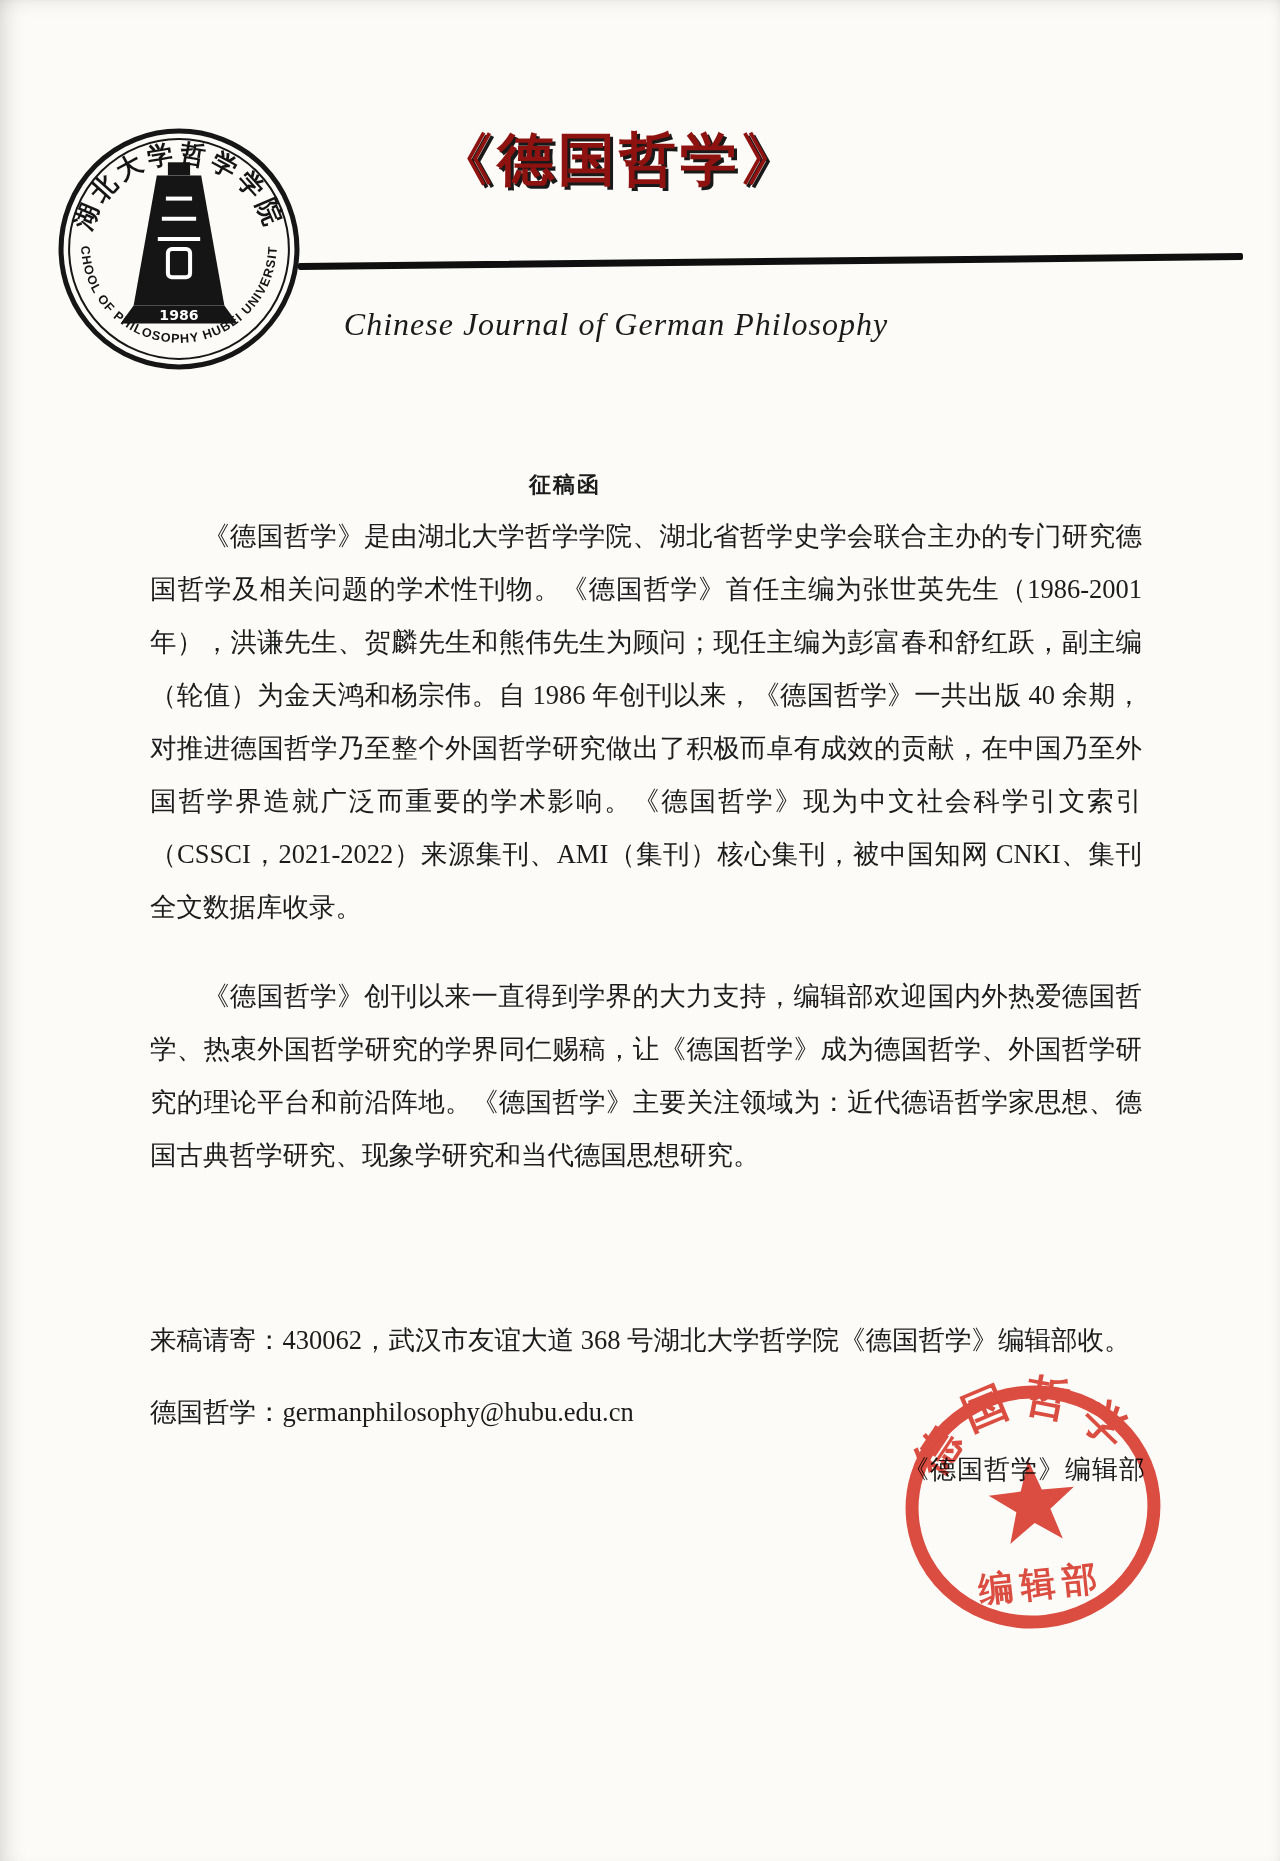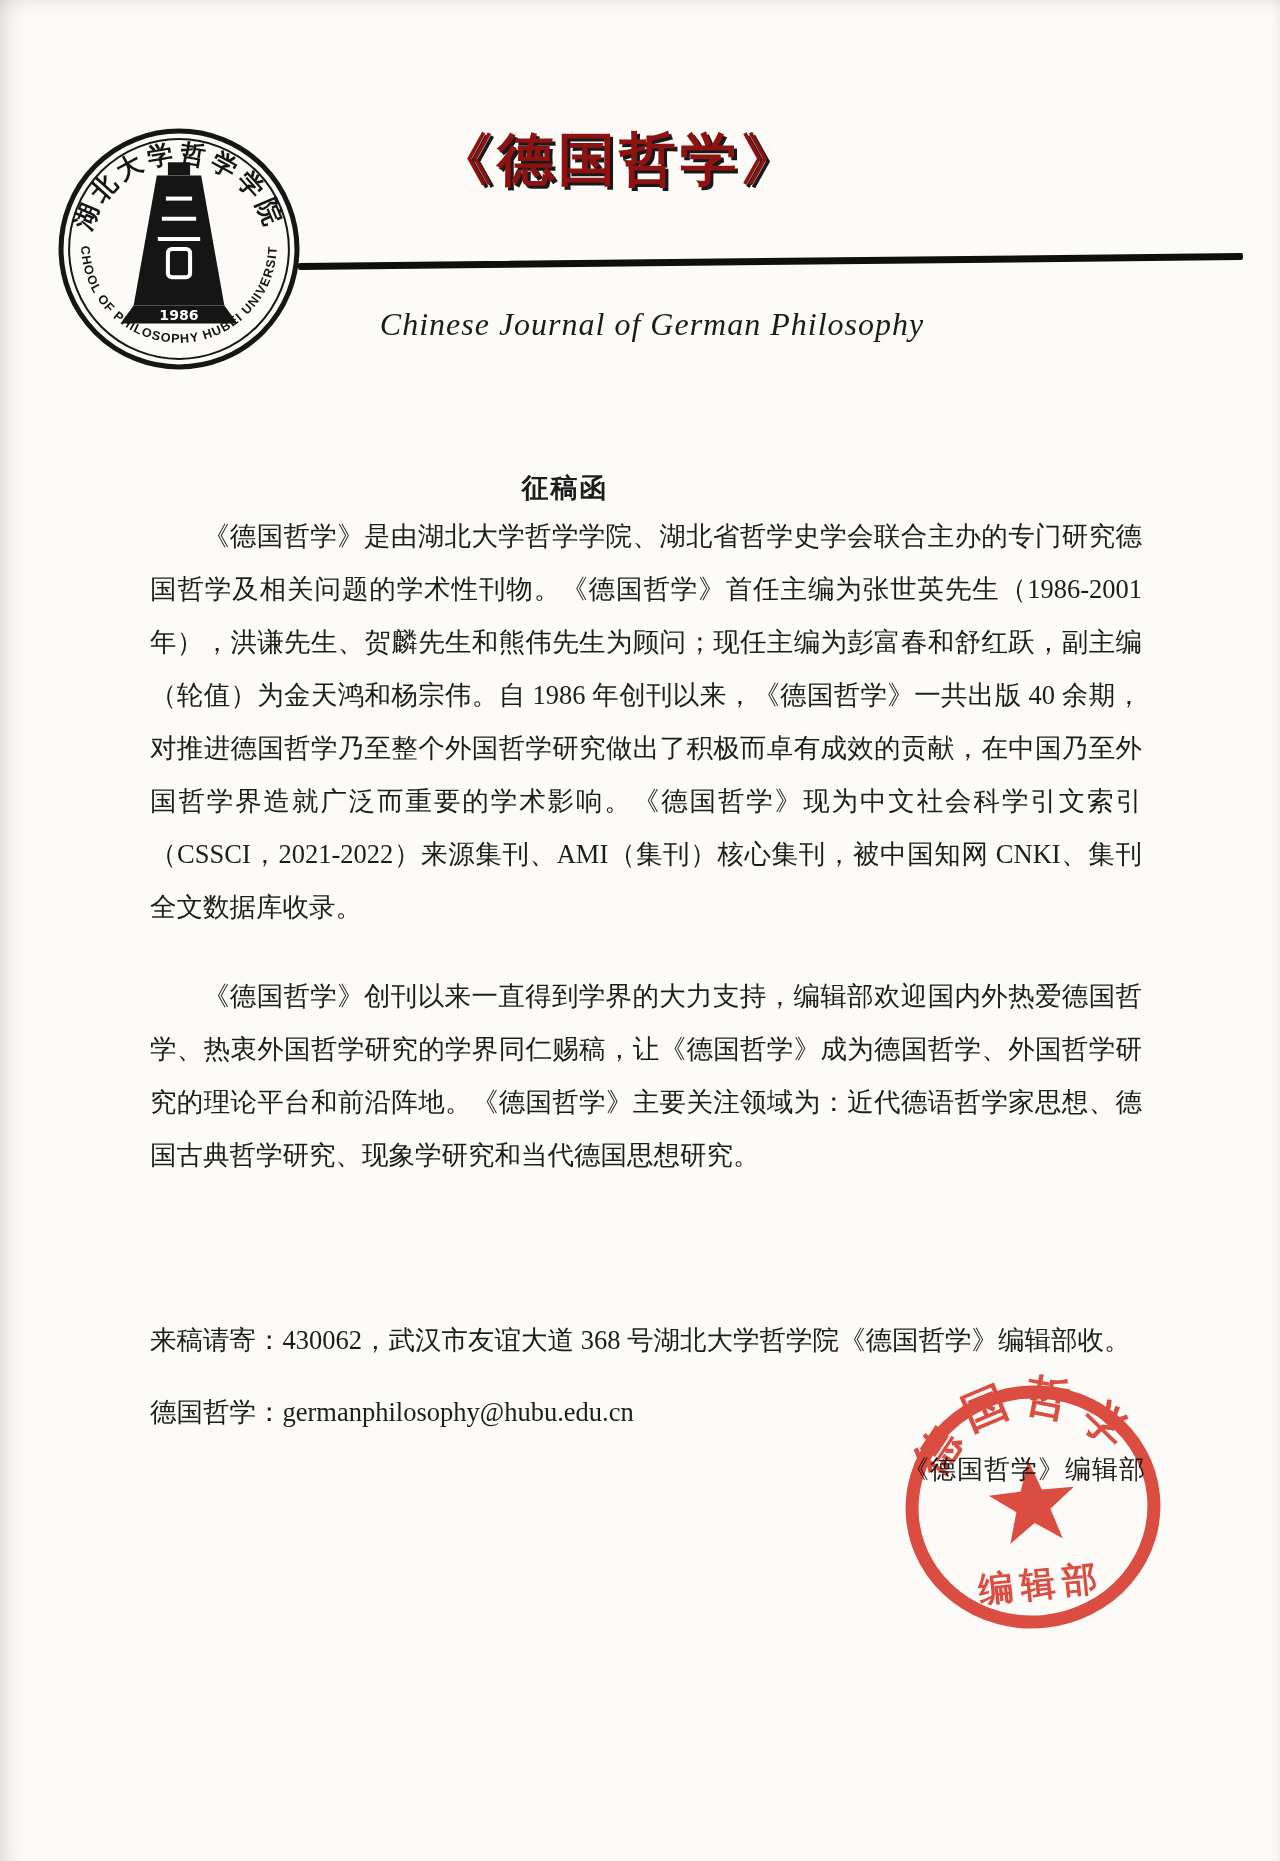--- a/index.html
+++ b/index.html
@@ -25,32 +25,31 @@
     text-shadow:3px 3px 0 #191919;
     font-family:"DejaVu Sans", sans-serif;
     white-space:nowrap;
   }
   .divider{
     position:absolute;left:298px;top:258px;width:945px;height:7px;
     background:#0f0f0f;border-radius:2px;
     transform:rotate(-0.6deg);
   }
   .subtitle{
-    position:absolute;left:8px;top:306px;width:1232px;
+    position:absolute;left:0;top:306px;width:1232px;
     text-align:center;
     font-style:italic;font-size:32px;letter-spacing:1px;
     color:#1b1b1b;
     font-family:"Liberation Serif", serif;
-    padding-left:28px;
   }
   
   .doc-heading{
     position:absolute;left:150px;top:470px;width:830px;
     text-align:center;
-    font-size:27px;font-weight:bold;letter-spacing:2px;
+    font-size:22px;font-weight:bold;letter-spacing:2px;
   }
   .bodycol{
     position:absolute;left:150px;top:510px;width:992px;
     font-size:26.5px;line-height:53px;
     text-align:justify;
   }
   .para{margin:0 0 36px 0;text-indent:2em;}
   .mail-line{position:absolute;left:150px;top:1322px;width:1040px;font-size:26.5px;white-space:nowrap;}
   .email-line{position:absolute;left:150px;top:1394px;width:900px;font-size:26.5px;white-space:nowrap;}
   .signature{

